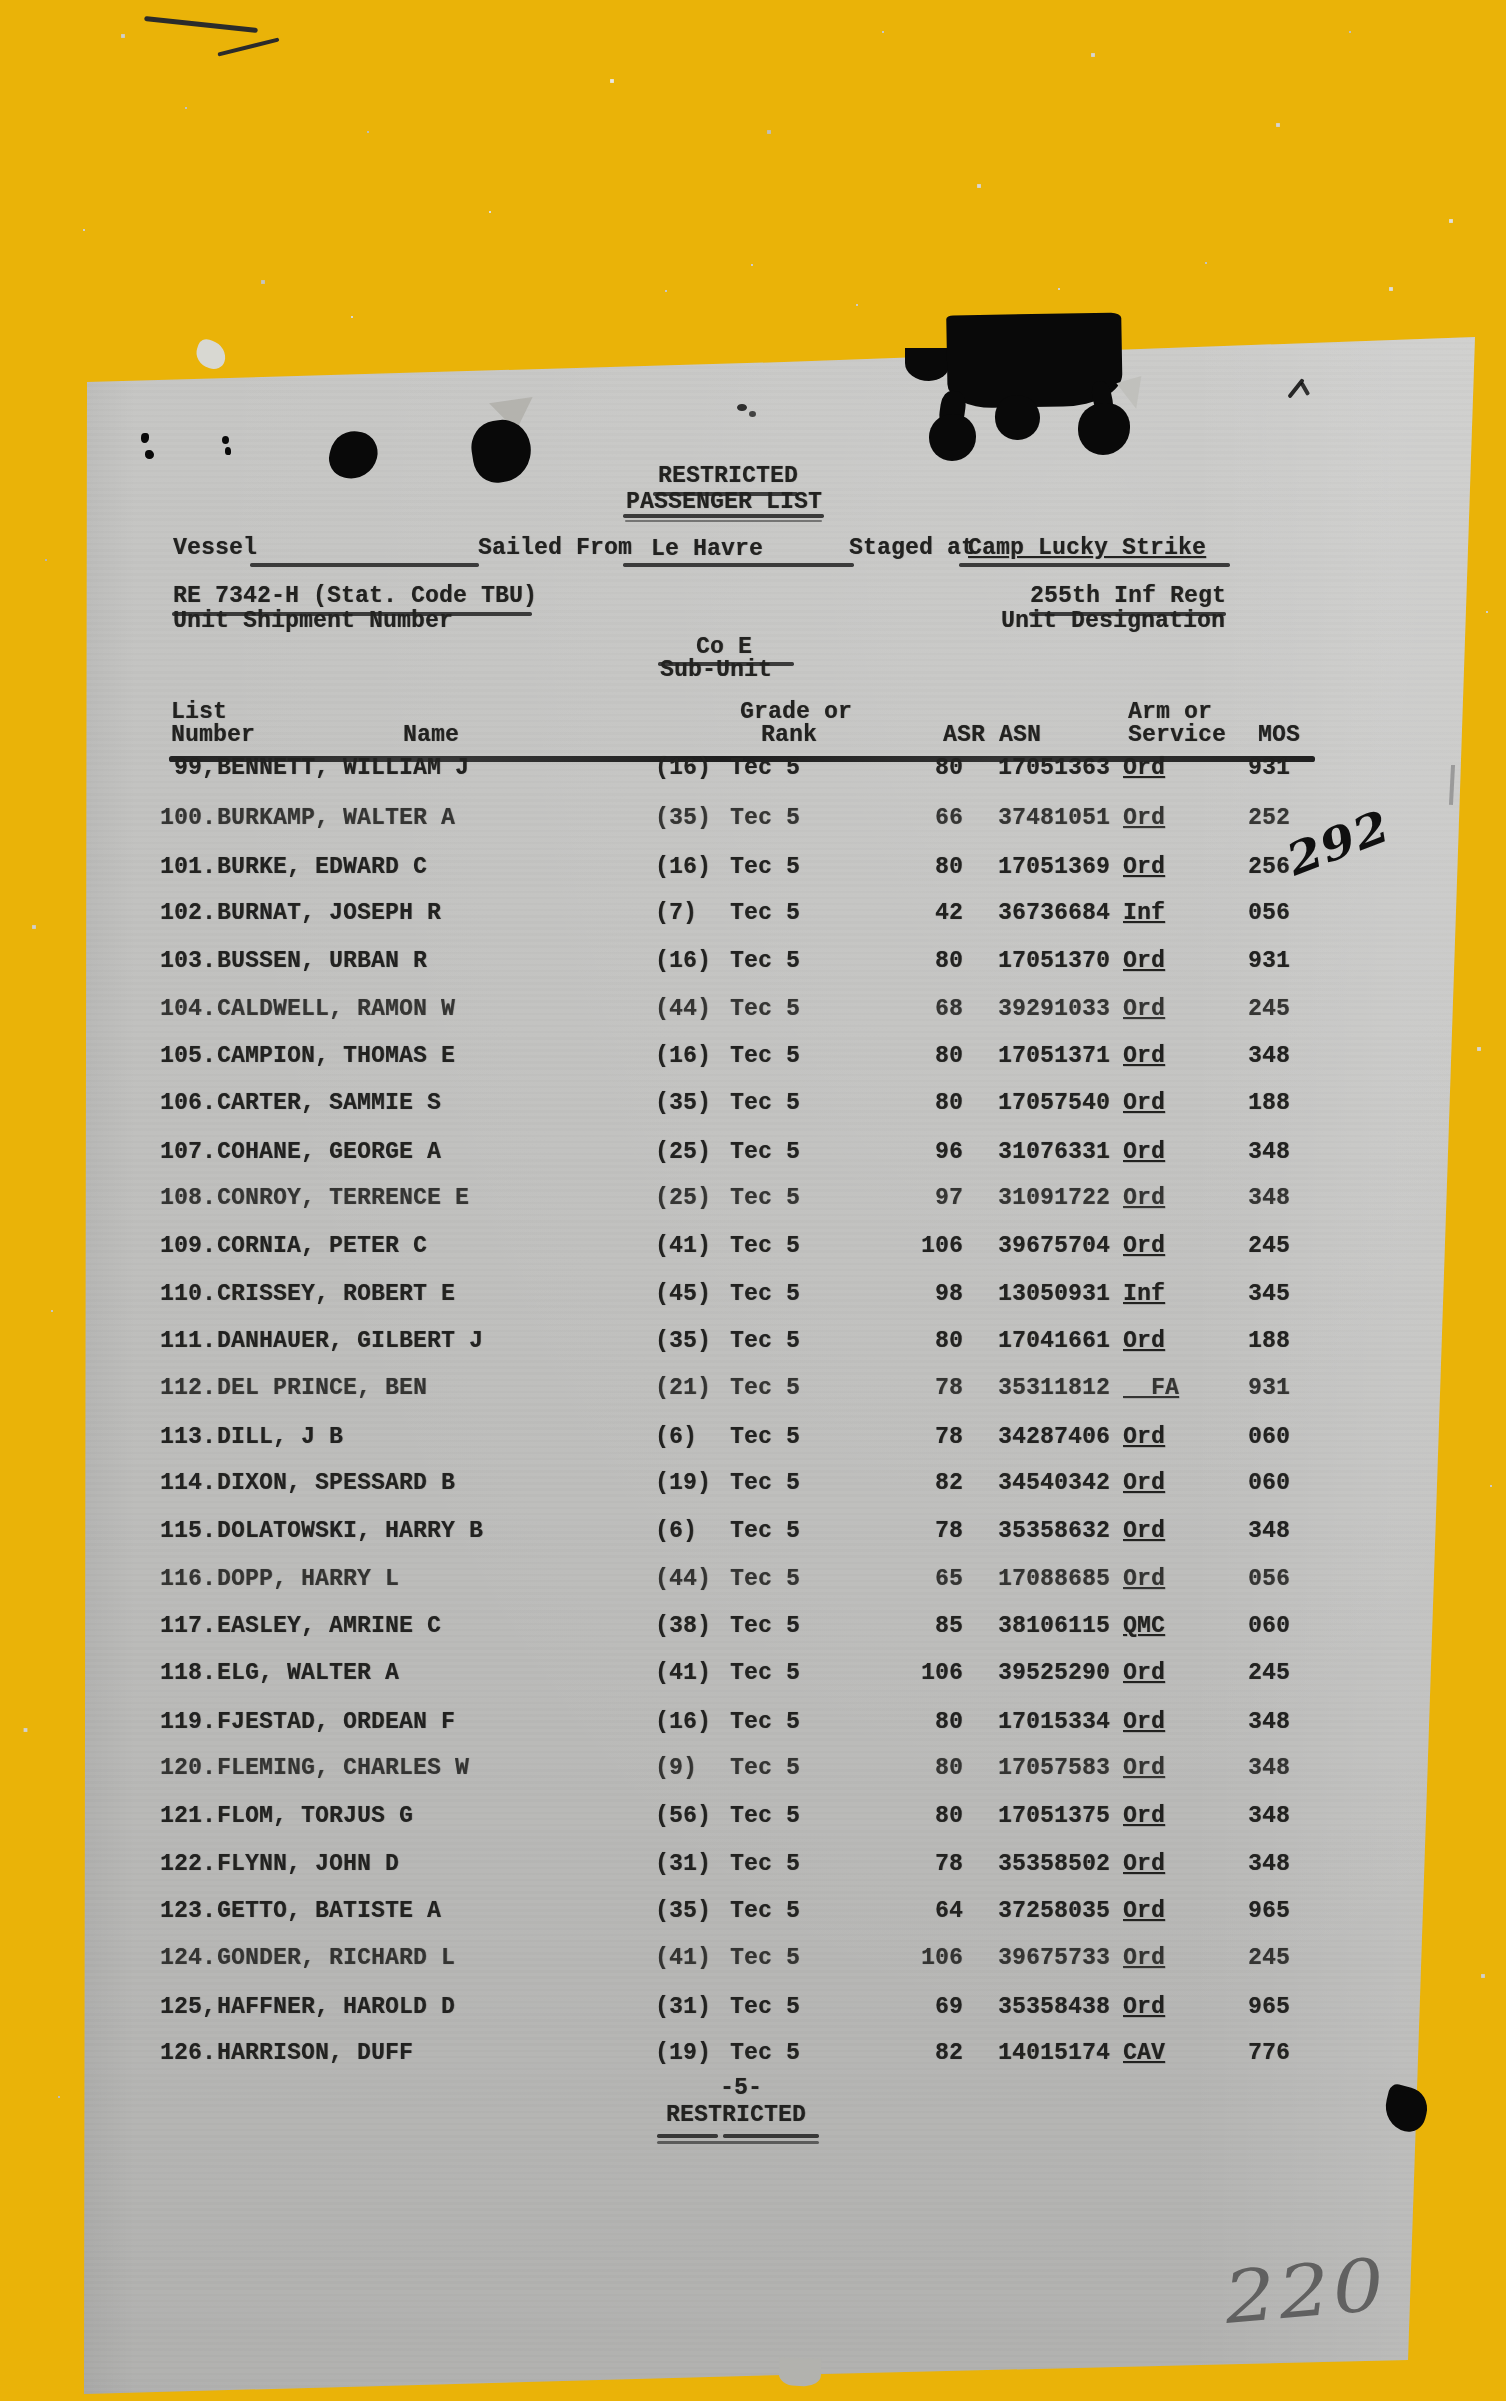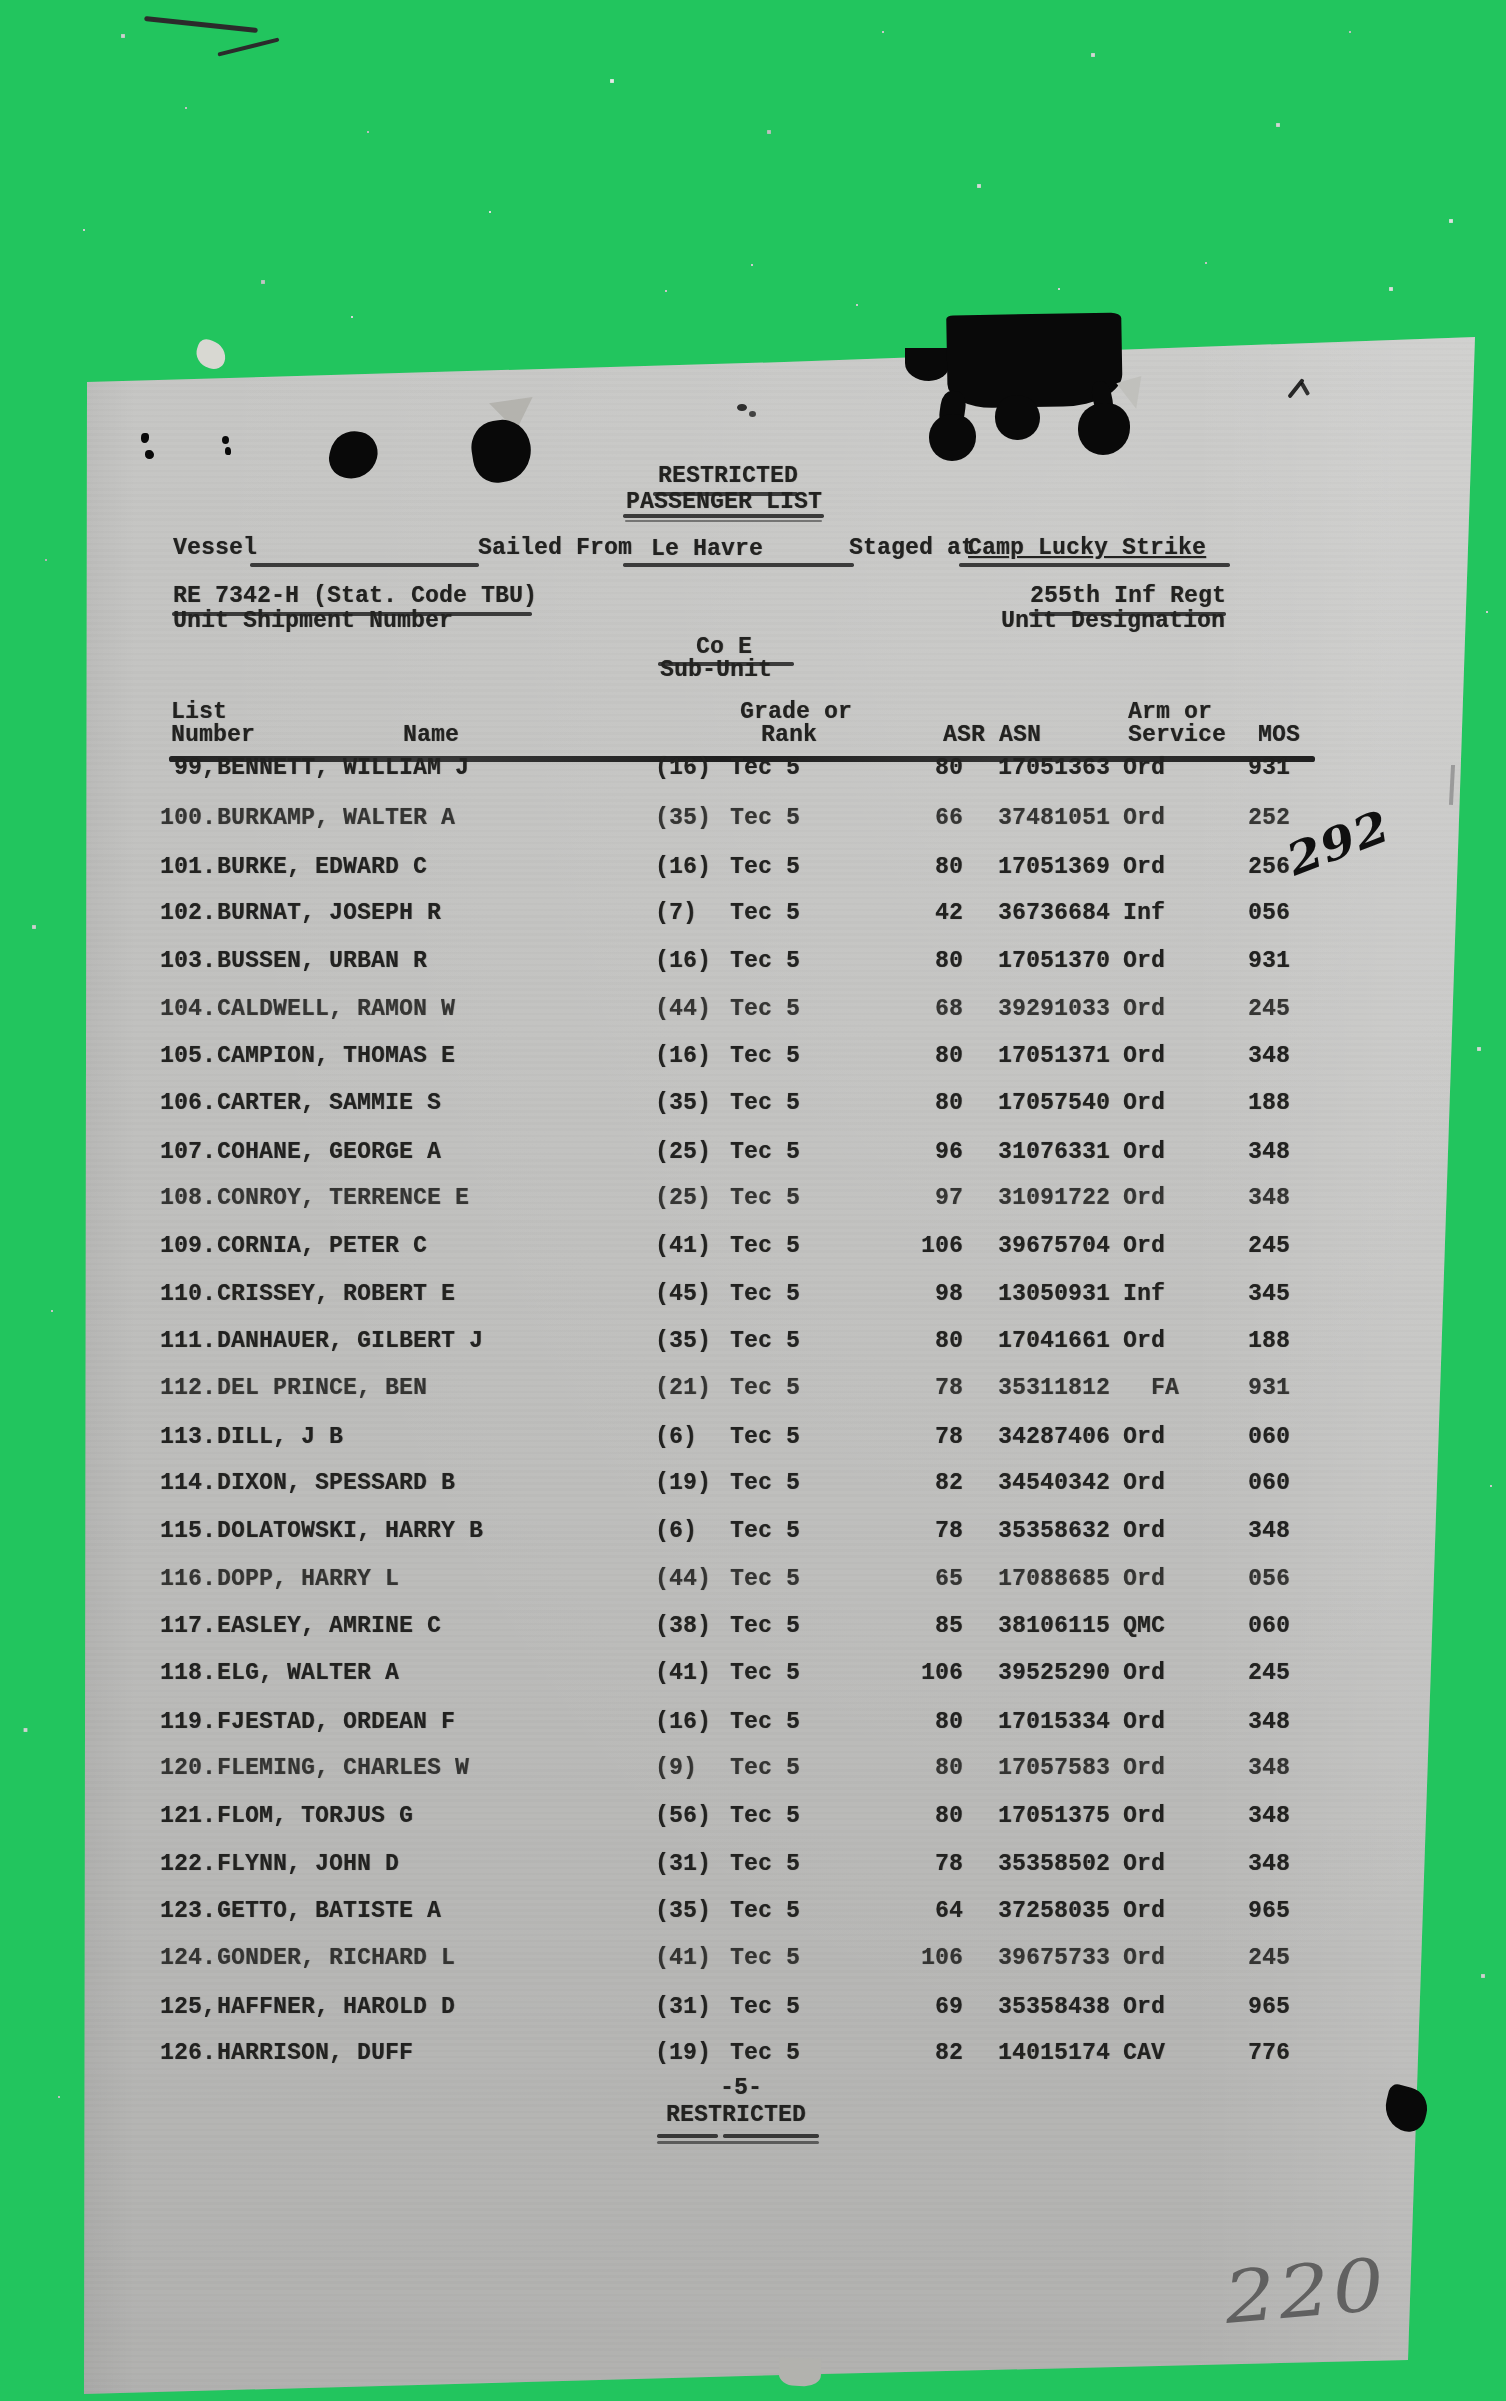--- a/index.html
+++ b/index.html
@@ -1,16 +1,16 @@
 <!DOCTYPE html>
 <html style="font-size:14px"><head>
 <meta charset="utf-8">
 <style>
   html,body{margin:0;padding:0;background:#050505;}
-  .scene{position:relative;width:1506px;height:2401px;overflow:hidden;background:#22c55e;
+  .scene{position:relative;width:1506px;height:2401px;overflow:hidden;background:#eab308;
          font-family:"Liberation Mono",monospace;}
   
   .speckles{position:absolute;left:0;top:0;width:1.7px;height:1.7px;background:transparent;
     box-shadow:122px 35px 0 0.9px #cfcfcf,367px 131px 0 0 #bdbdbd,611px 80px 0 0.9px #e8e8e8,
     882px 31px 0 0 #c8c8c8,1092px 54px 0 0.9px #d5d5d5,1349px 31px 0 0 #bfbfbf,
     83px 229px 0 0 #d0d0d0,262px 281px 0 0.9px #c4c4c4,489px 211px 0 0 #dcdcdc,
     751px 264px 0 0 #cccccc,978px 185px 0 0.9px #d8d8d8,1205px 262px 0 0 #c2c2c2,
     1450px 220px 0 0.9px #e0e0e0,45px 559px 0 0 #b5b5b5,33px 926px 0 0.9px #cfcfcf,
     51px 1310px 0 0 #c6c6c6,24.5px 1729px 0 0.9px #d2d2d2,58px 2096px 0 0 #bebebe,
     1486px 611px 0 0 #cfcfcf,1478px 1048px 0 0.9px #d6d6d6,1490px 1485px 0 0 #c9c9c9,
@@ -45,21 +45,21 @@
   .row{position:absolute;left:0;width:1368px;height:26px;}
   .row span{position:absolute;top:0;font-family:"Liberation Mono",monospace;font-size:23px;
      line-height:23px;font-weight:700;color:#222220;white-space:pre;letter-spacing:0.2px;
      text-shadow:0.4px 0.3px 0.7px rgba(30,30,30,.55);}
   .c-num{left:122px;width:94px;text-align:right;}
   .c-name{left:217px;}
   .c-g1{left:655px;}
   .c-g2{left:730px;}
   .c-asr{left:890px;width:73px;text-align:right;}
   .c-asn{left:998px;}
-  .c-arm{left:1123px;}
+  .c-arm{left:1123px;text-decoration:underline;}
   .c-mos{left:1248px;}
   
   .hand-stamp{position:absolute;left:1291px;top:817px;font-family:"DejaVu Serif",serif;
      font-style:italic;font-weight:700;font-size:44px;color:#101010;
      transform:rotate(-21deg) scaleX(1.12);letter-spacing:0.9px;}
   .hand-pencil{position:absolute;left:1233px;top:2249px;font-family:"DejaVu Serif",serif;
      font-style:italic;font-weight:400;font-size:72px;color:#525252;opacity:.85;
      transform:rotate(-5deg) scaleX(1.12);letter-spacing:2.6px;}
 </style>
 </head>

